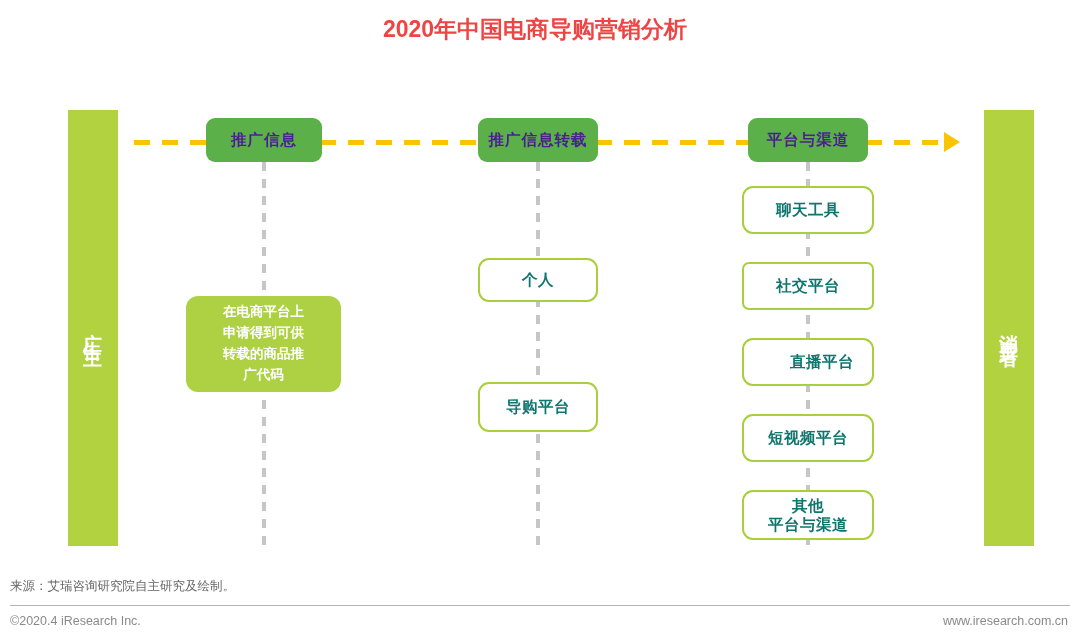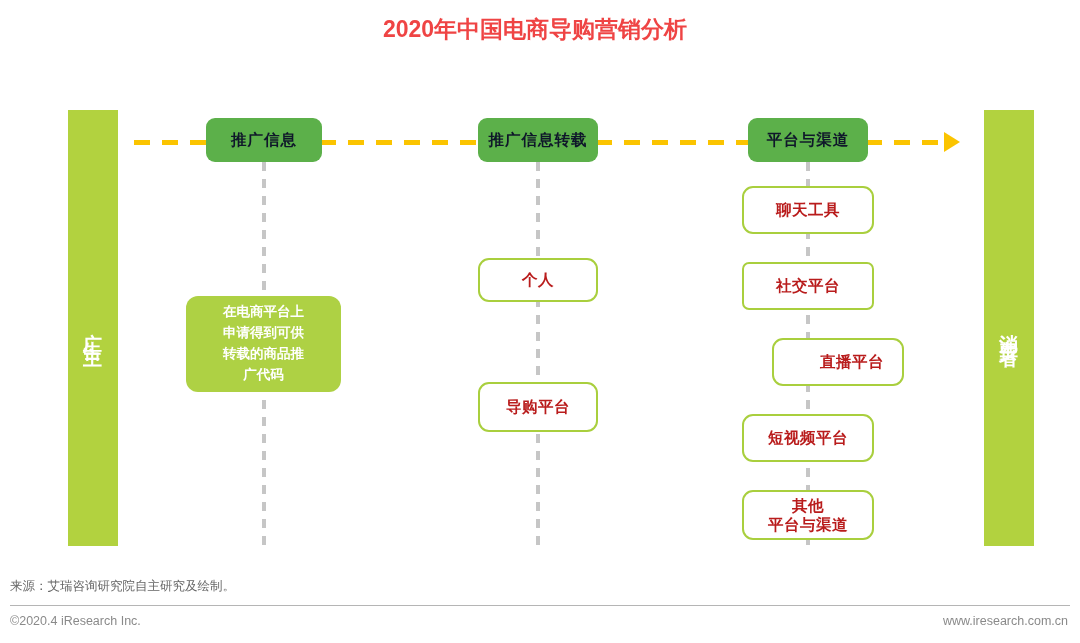--- a/index.html
+++ b/index.html
@@ -95,21 +95,21 @@
 
   
   .col { position: absolute; top: 0; }
 
   
   .pill-header {
     position: absolute;
     height: 44px;
     border-radius: 9px;
     background: #5cb04a;
-    color: #0f172a;
+    color: #4c1d95;
     font-size: 15.5px;
     font-weight: bold;
     letter-spacing: 1px;
     display: flex;
     align-items: center;
     justify-content: center;
     white-space: nowrap;
   }
 
   
@@ -128,21 +128,21 @@
     padding: 4px 10px;
     box-sizing: border-box;
   }
 
   
   .out-box {
     position: absolute;
     border: 2.5px solid #a9cf3e;
     border-radius: 11px;
     background: #ffffff;
-    color: #b91c1c;
+    color: #0f766e;
     font-size: 15.5px;
     font-weight: bold;
     line-height: 1.25;
     text-align: center;
     display: flex;
     align-items: center;
     justify-content: center;
     box-sizing: border-box;
     letter-spacing: 0.5px;
   }
@@ -230,21 +230,21 @@
 
   <div class="col">
     <div class="vline" style="left:806px; top:162px; height:384px;"></div>
 
     <div class="pill-header" style="left:748px; top:118px; width:120px;">平台与渠道</div>
 
     <div class="out-box" style="left:742px; top:186px; width:132px; height:48px;">聊天工具</div>
 
     <div class="out-box" style="left:742px; top:262px; width:132px; height:48px;border-radius:7px;">社交平台</div>
 
-    <div class="out-box" style="left:772px; top:338px; width:132px; height:48px;padding-left:28px;">直播平台</div>
+    <div class="out-box" style="left:742px; top:338px; width:132px; height:48px;padding-left:28px;">直播平台</div>
 
     <div class="out-box" style="left:742px; top:414px; width:132px; height:48px;">短视频平台</div>
 
     <div class="out-box" style="left:742px; top:490px; width:132px; height:50px;">
       <span class="two-line">
         <span>其他</span><br>
         <span>平台与渠道</span>
       </span>
     </div>
   </div>

